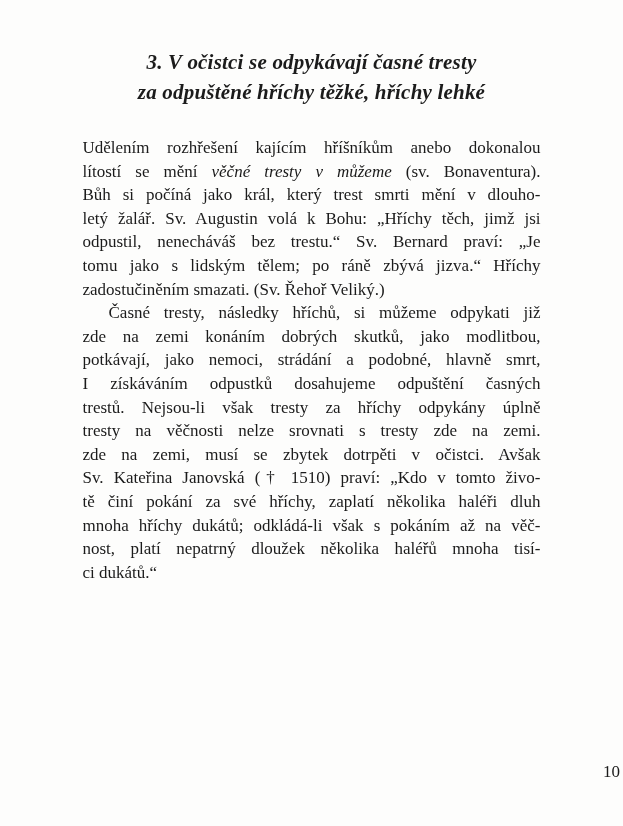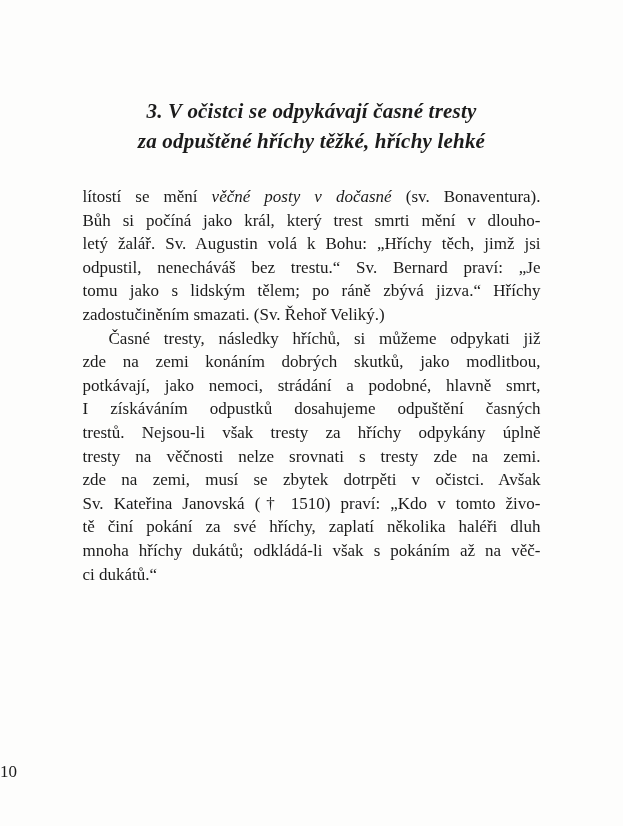--- a/index.html
+++ b/index.html
@@ -8,28 +8,27 @@
     width: 623px;
     height: 826px;
     margin: 0 auto;
     background: #fdfdfc;
     color: #1b1b1b;
     font-family: "Liberation Serif", "DejaVu Serif", serif;
     overflow: hidden;
     box-sizing: border-box;
   }
   .heading {
-    padding-top: 76px;
+    padding-top: 47px;
     text-align: center;
     font-style: italic;
     font-weight: 600;
     font-size: 21px;
     line-height: 30px;
     letter-spacing: 0.2px;
-    margin-top: 20px;
   }
   .heading .hline { display: block; }
   .body-text {
     margin: 29px auto 0 auto;
     width: 458px;
     font-size: 17px;
     line-height: 23.6px;
   }
   .para { margin: 0; }
   .line {
@@ -39,54 +38,56 @@
     overflow: hidden;
     max-height: 23.6px;
   }
   .line.last { text-align-last: left; }
   .para.indent .line:first-child { text-indent: 26px; }
   .it { font-style: italic; }
   .page-number {
     position: absolute;
     bottom: 44px;
     left: 0;
-    right: 16px;
-    text-align: left;
+    right: 3px;
+    text-align: right;
     font-size: 17px;
   }
 </style>
 </head>
 <body>
 
 <div class="page">
 
   <div class="heading">
     <span class="hline">3. V očistci se odpykávají časné tresty</span>
     <span class="hline">za odpuštěné hříchy těžké, hříchy lehké</span>
   </div>
 
   <div class="body-text">
       <div class="para">
-        <div class="line"><span>lítostí se mění </span><span class="it">věčné posty v dočasné</span><span> (sv. Bonaventura).</span></div>
+        <div class="line"><span>Udělením rozhřešení kajícím hříšníkům anebo dokonalou</span></div>
+        <div class="line"><span>lítostí se mění </span><span class="it">věčné tresty v můžeme</span><span> (sv. Bonaventura).</span></div>
         <div class="line"><span>Bůh si počíná jako král, který trest smrti mění v dlouho-</span></div>
         <div class="line"><span>letý žalář. Sv. Augustin volá k Bohu: „Hříchy těch, jimž jsi</span></div>
         <div class="line"><span>odpustil, nenecháváš bez trestu.“ Sv. Bernard praví: „Je</span></div>
         <div class="line"><span>tomu jako s lidským tělem; po ráně zbývá jizva.“ Hříchy</span></div>
         <div class="line last"><span>zadostučiněním smazati. (Sv. Řehoř Veliký.)</span></div>
       </div>
       <div class="para indent">
         <div class="line"><span>Časné tresty, následky hříchů, si můžeme odpykati již</span></div>
         <div class="line"><span>zde na zemi konáním dobrých skutků, jako modlitbou,</span></div>
         <div class="line"><span>potkávají, jako nemoci, strádání a podobné, hlavně smrt,</span></div>
         <div class="line"><span>I získáváním odpustků dosahujeme odpuštění časných</span></div>
         <div class="line"><span>trestů. Nejsou-li však tresty za hříchy odpykány úplně</span></div>
         <div class="line"><span>tresty na věčnosti nelze srovnati s tresty zde na zemi.</span></div>
         <div class="line"><span>zde na zemi, musí se zbytek dotrpěti v očistci. Avšak</span></div>
         <div class="line"><span>Sv. Kateřina Janovská († 1510) praví: „Kdo v tomto živo-</span></div>
         <div class="line"><span>tě činí pokání za své hříchy, zaplatí několika haléři dluh</span></div>
         <div class="line"><span>mnoha hříchy dukátů; odkládá-li však s pokáním až na věč-</span></div>
+        <div class="line"><span>nost, platí nepatrný dloužek několika haléřů mnoha tisí-</span></div>
         <div class="line last"><span>ci dukátů.“</span></div>
       </div>
     </div>
 
   <div class="page-number">10</div>
 
 </div>
 
 </body></html>

